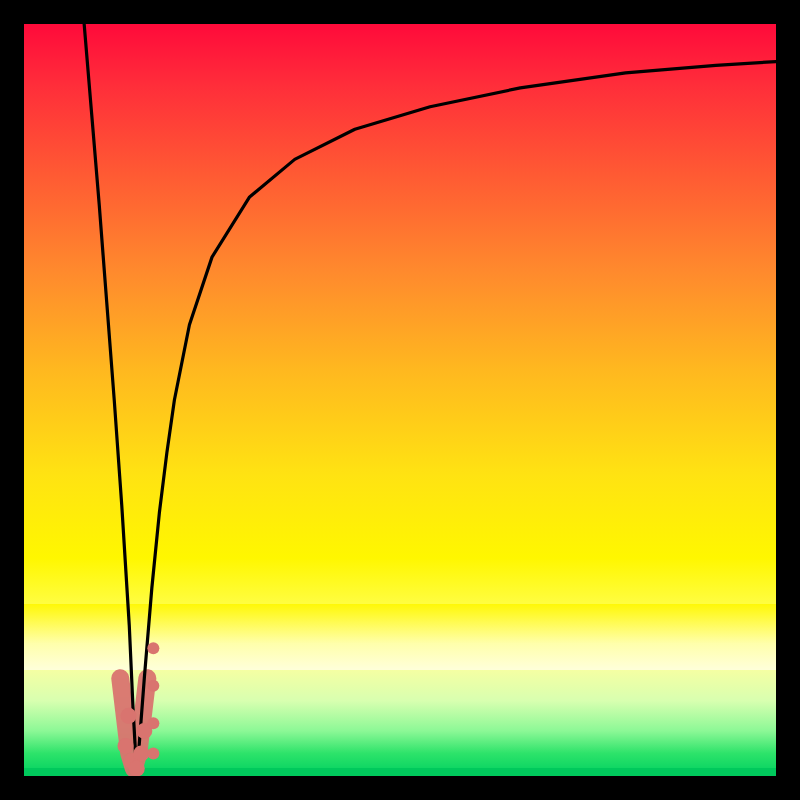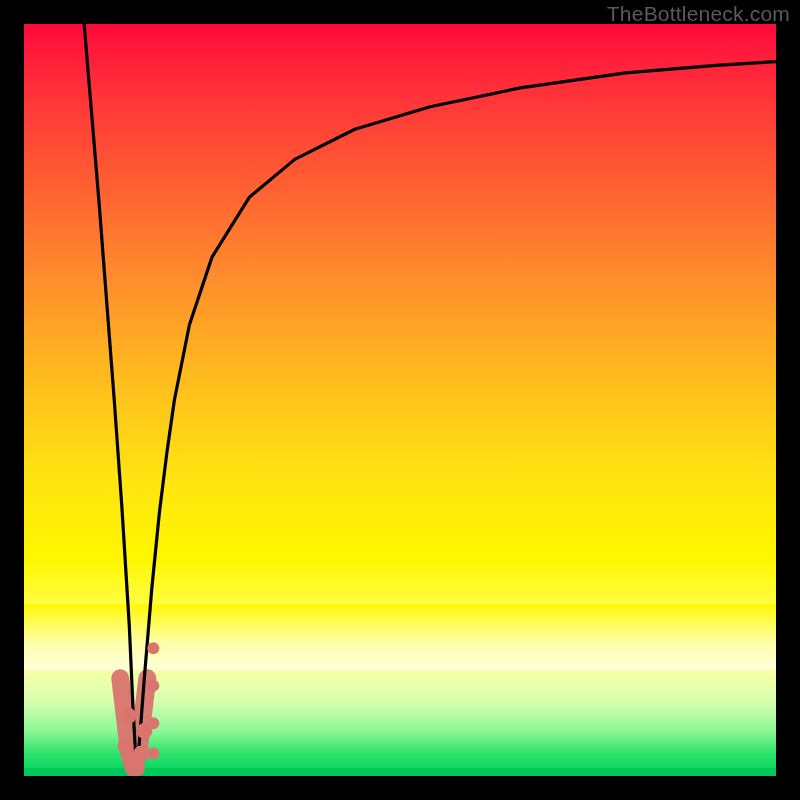--- a/index.html
+++ b/index.html
@@ -43,14 +43,13 @@
         <circle cx="107.54" cy="736.96" r="8" fill="#d9746f"></circle>
         <circle cx="112.80" cy="744.48" r="8" fill="#d9746f"></circle>
         <circle cx="117.31" cy="729.44" r="8" fill="#d9746f"></circle>
         <circle cx="120.32" cy="706.88" r="8" fill="#d9746f"></circle>
         <circle cx="129.34" cy="729.44" r="6" fill="#d9746f"></circle>
         <circle cx="129.34" cy="699.36" r="6" fill="#d9746f"></circle>
         <circle cx="129.34" cy="661.76" r="6" fill="#d9746f"></circle>
         <circle cx="129.34" cy="624.16" r="6" fill="#d9746f"></circle>
       </svg>
   </div>
-  <div class="watermark">TheBottleneck.com</div>
 </div>
 
 </body></html>

